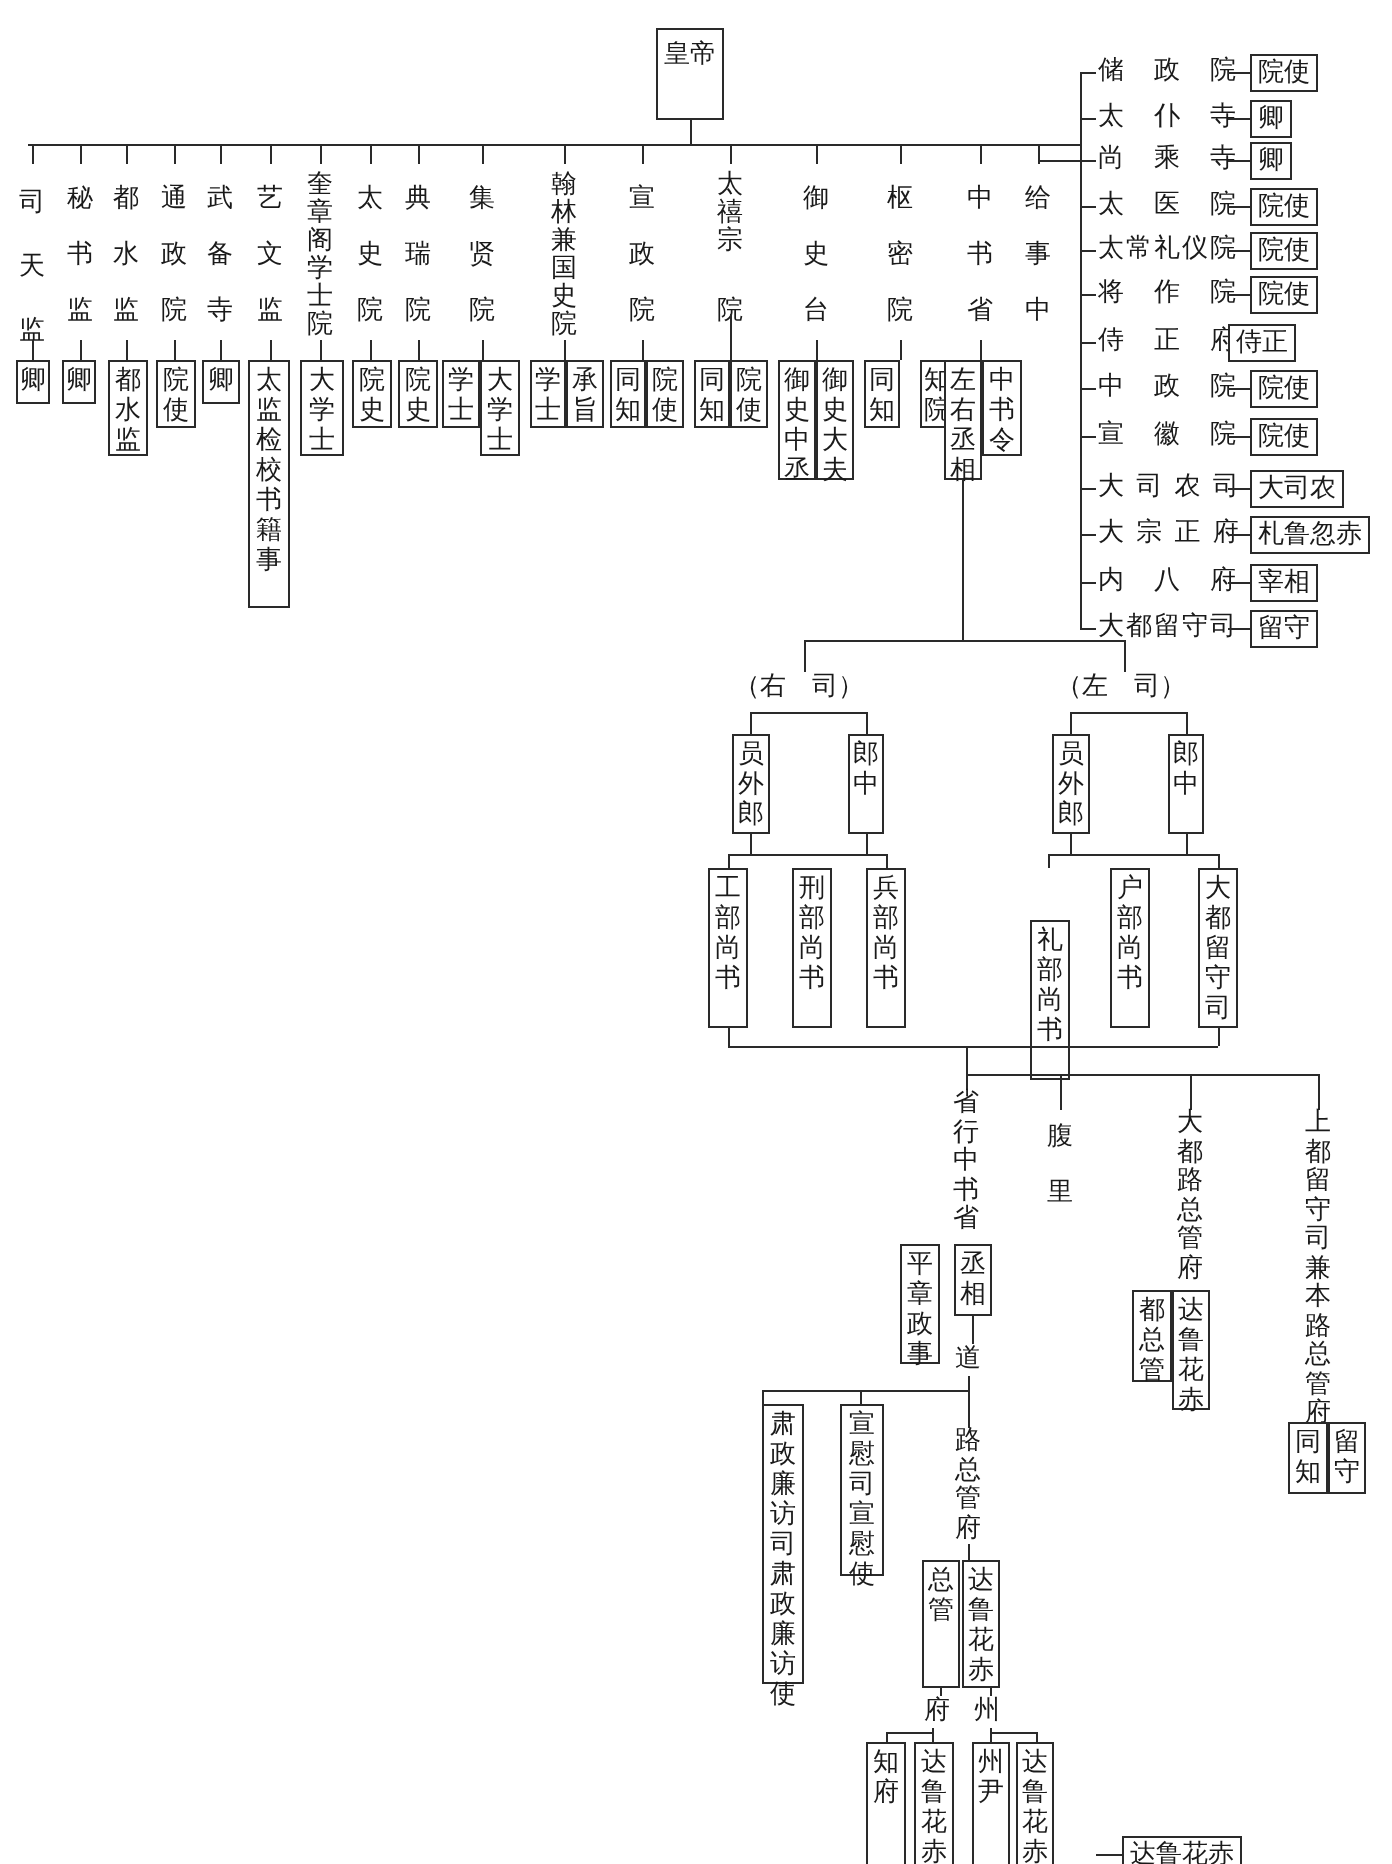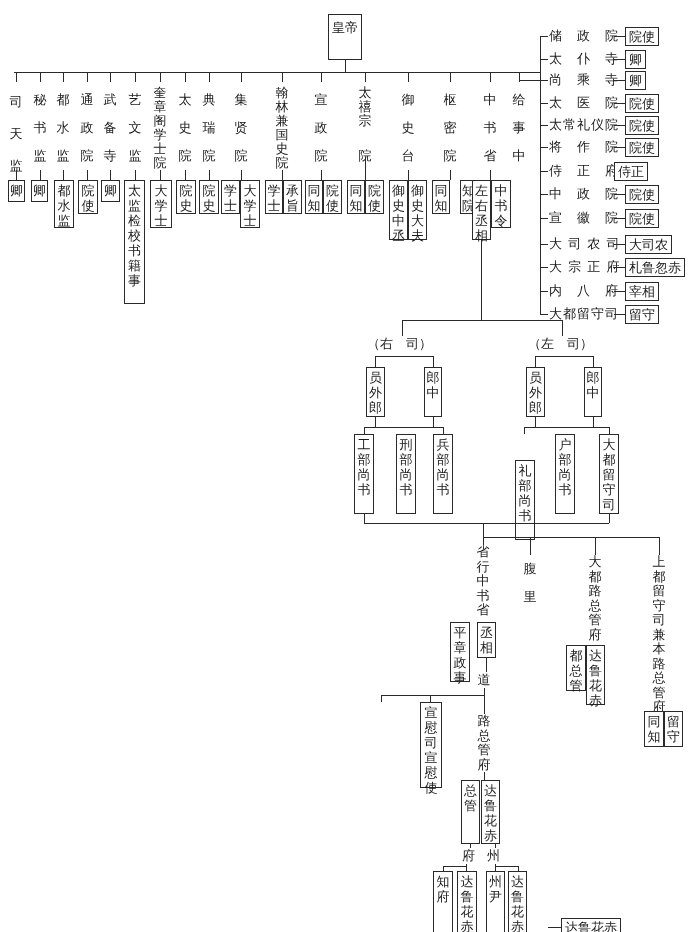--- a/index.html
+++ b/index.html
@@ -200,20 +200,21 @@
     <div class="ln" style="left: 659px; top: 537px; width: 1px; height: 18px;"></div>
     <div class="vt" style="left: 651px; top: 555px; line-height: 14.5px;">上都留守司兼本路总管府</div>
     <div class="bx" style="left: 450px; top: 622px; width: 20px; height: 60px;">平章政事</div>
     <div class="bx" style="left: 477px; top: 622px; width: 19px; height: 36px;">丞相</div>
     <div class="ln" style="left: 486px; top: 658px; width: 1px; height: 14px;"></div>
     <div class="vt" style="left: 476px; top: 672px; line-height: 15px;">道</div>
     <div class="ln" style="left: 484px; top: 688px; width: 1px; height: 26px;"></div>
     <div class="ln" style="left: 381px; top: 695px; width: 103px; height: 1px;"></div>
     <div class="ln" style="left: 381px; top: 695px; width: 1px; height: 7px;"></div>
     <div class="ln" style="left: 430px; top: 695px; width: 1px; height: 7px;"></div>
+    <div class="bx" style="left: 381px; top: 702px; width: 21px; height: 140px;">肃政廉访司肃政廉访使</div>
     <div class="bx" style="left: 420px; top: 702px; width: 22px; height: 86px;">宣慰司宣慰使</div>
     <div class="vt" style="left: 476px; top: 714px; line-height: 14.5px;">路总管府</div>
     <div class="ln" style="left: 484px; top: 772px; width: 1px; height: 8px;"></div>
     <div class="bx" style="left: 461px; top: 780px; width: 19px; height: 64px;">总　　管</div>
     <div class="bx" style="left: 481px; top: 780px; width: 19px; height: 64px;">达鲁花赤</div>
     <div class="bx" style="left: 566px; top: 645px; width: 20px; height: 46px;">都总管</div>
     <div class="bx" style="left: 586px; top: 645px; width: 19px; height: 60px;">达鲁花赤</div>
     <div class="bx" style="left: 644px; top: 711px; width: 20px; height: 36px;">同知</div>
     <div class="bx" style="left: 664px; top: 711px; width: 19px; height: 36px;">留守</div>
     <div class="ln" style="left: 470px; top: 844px; width: 1px; height: 4px;"></div>

